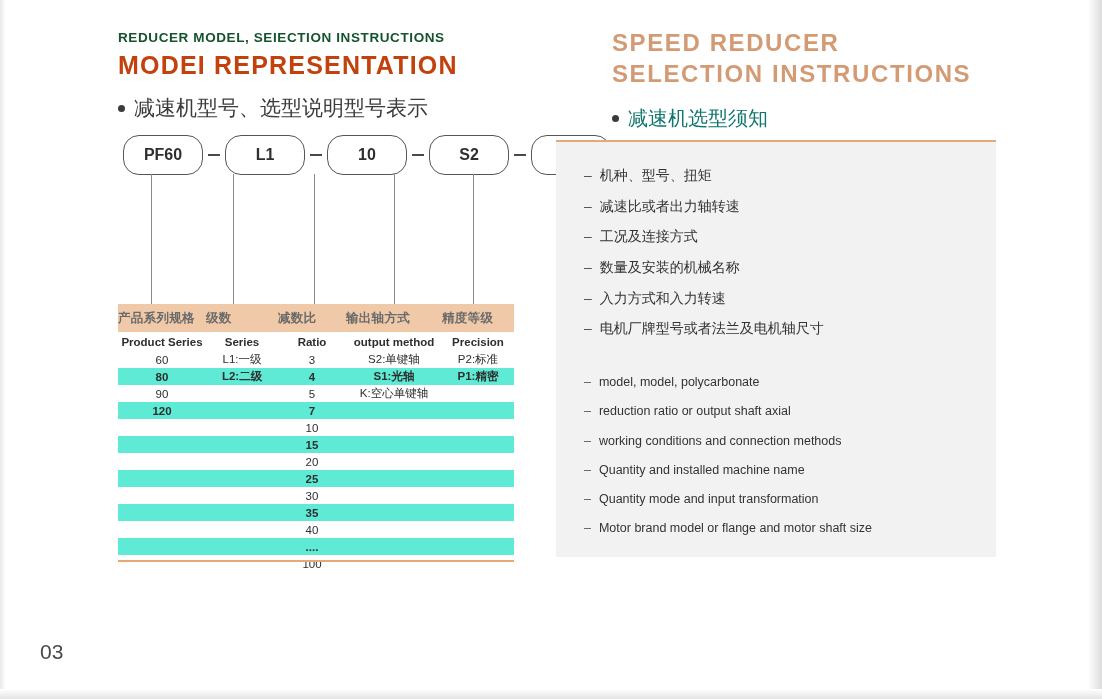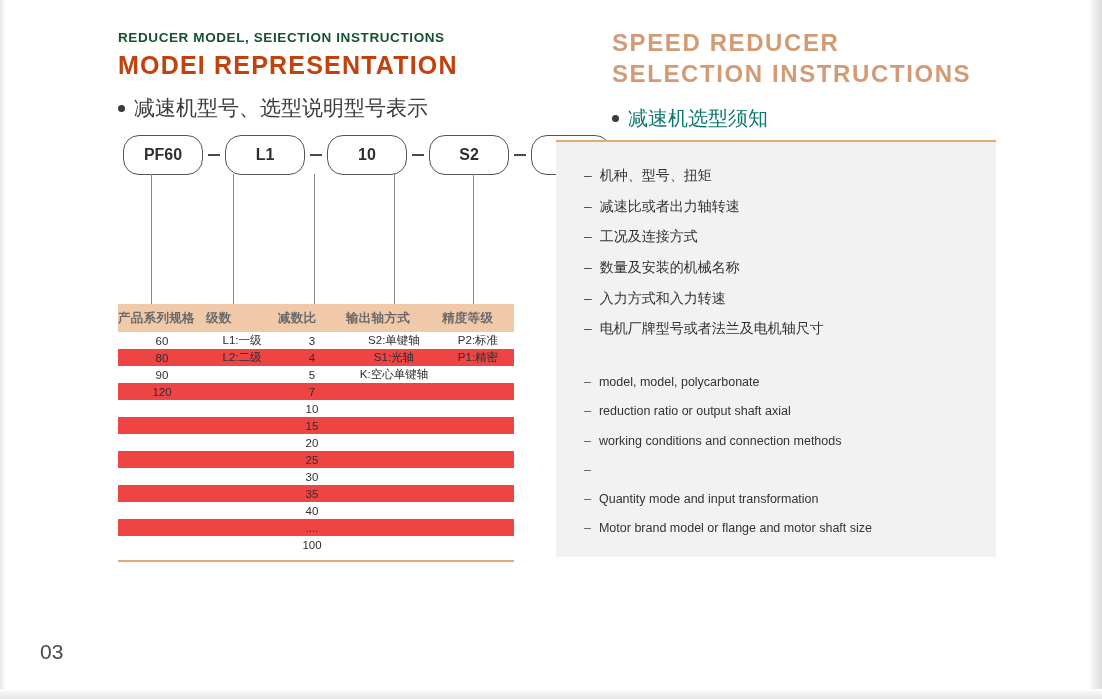--- a/index.html
+++ b/index.html
@@ -150,21 +150,22 @@
     text-align: center;
     height: 19px;
   }
   .data-row td {
     font-size: 11.5px;
     color: #2e2e2e;
     text-align: center;
     height: 17px;
   }
   .data-row.alt td {
-    background: #ef4444;
+    background: #5eead4;
+    font-weight: bold;
   }
   .table-underline {
     position: absolute;
     left: 118px;
     top: 560px;
     width: 396px;
     height: 2px;
     background: #e3a977;
   }
 
@@ -283,20 +284,27 @@
         <col style="width:72px">
     </colgroup>
     <tbody id="table-body">
         <tr class="hdr-cn">
           <td>产品系列规格</td>
           <td>级数</td>
           <td>减数比</td>
           <td>输出轴方式</td>
           <td>精度等级</td>
         </tr>
+        <tr class="hdr-en">
+          <td>Product Series</td>
+          <td>Series</td>
+          <td>Ratio</td>
+          <td>output method</td>
+          <td>Precision</td>
+        </tr>
         <tr class="data-row">
           <td>60</td>
           <td>L1:一级</td>
           <td>3</td>
           <td>S2:单键轴</td>
           <td>P2:标准</td>
         </tr>
         <tr class="data-row alt">
           <td>80</td>
           <td>L2:二级</td>
@@ -430,20 +438,21 @@
       <div class="li en">
         <span class="dash-mark">–</span>
         <span>reduction ratio or output shaft axial</span>
       </div>
       <div class="li en">
         <span class="dash-mark">–</span>
         <span>working conditions and connection methods</span>
       </div>
       <div class="li en">
         <span class="dash-mark">–</span>
+        <span>Quantity and installed machine name</span>
       </div>
       <div class="li en">
         <span class="dash-mark">–</span>
         <span>Quantity mode and input transformation</span>
       </div>
       <div class="li en">
         <span class="dash-mark">–</span>
         <span>Motor brand model or flange and motor shaft size</span>
       </div>
     </div>

